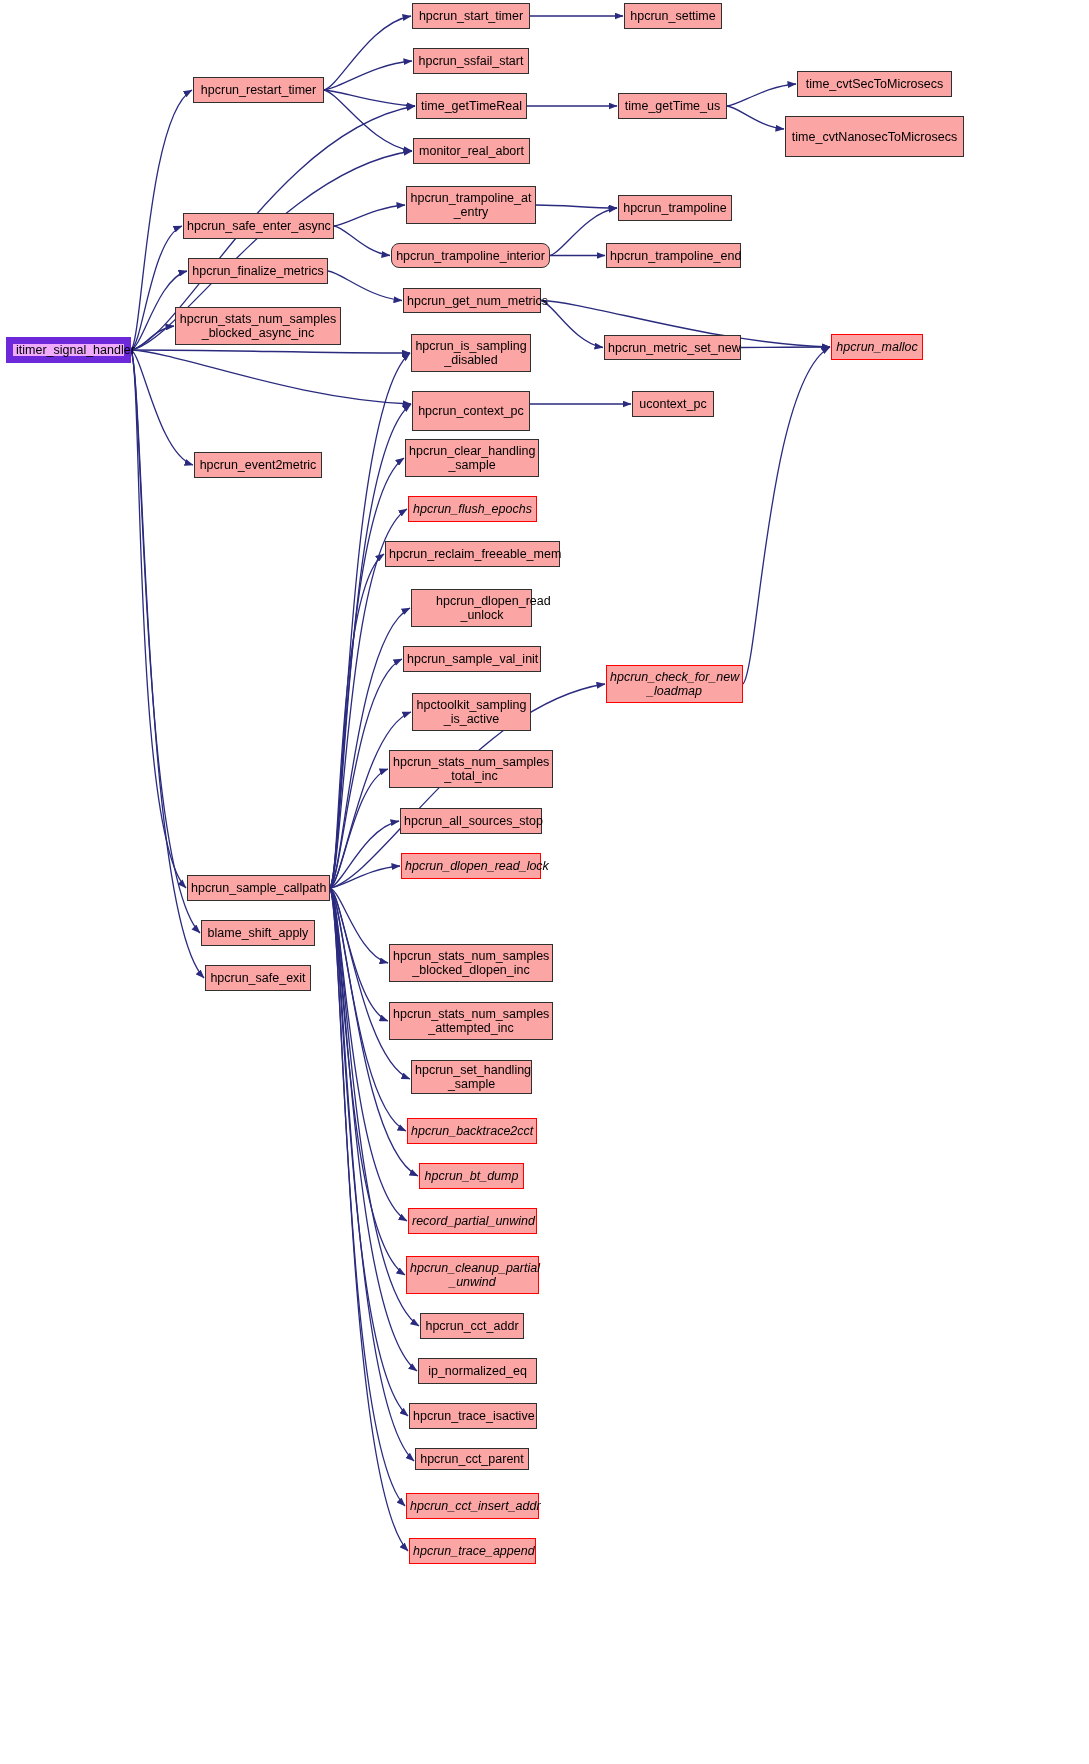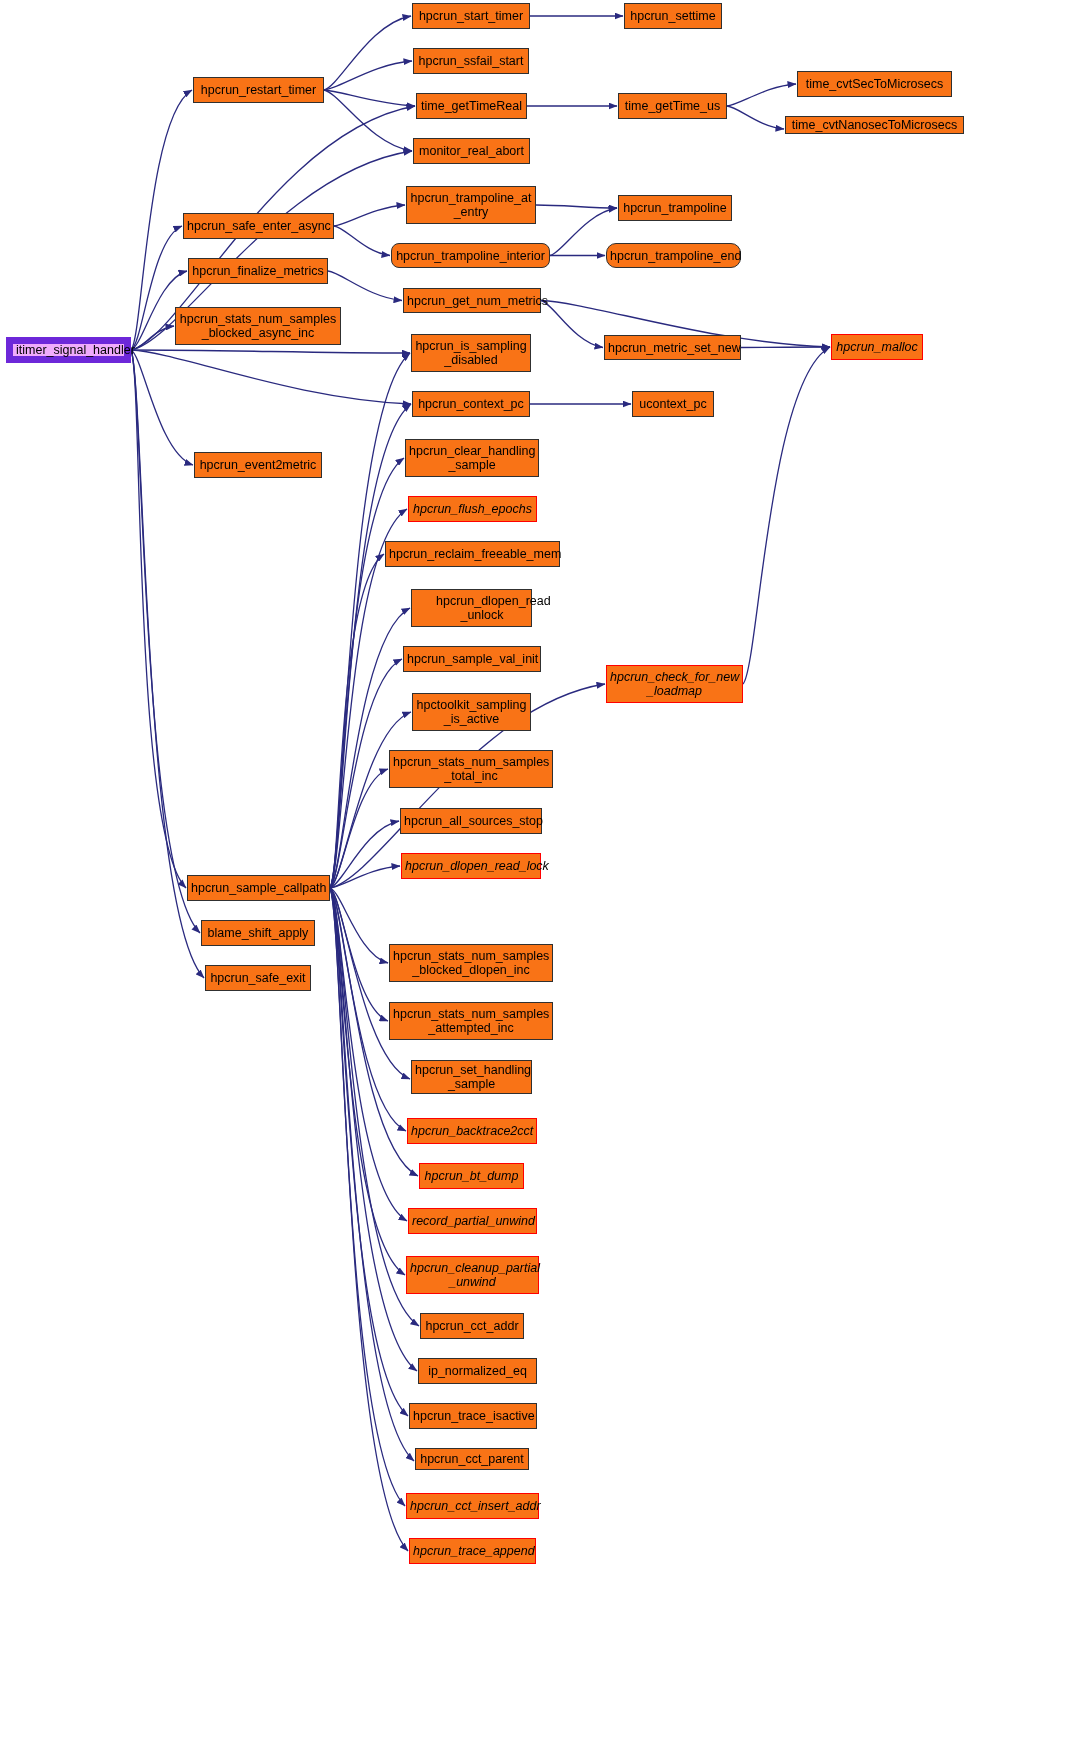--- a/index.html
+++ b/index.html
@@ -23,21 +23,21 @@
     height: 1764px;
     pointer-events: none;
   }
   .node {
     position: absolute;
     box-sizing: border-box;
     display: flex;
     align-items: center;
     justify-content: center;
     text-align: center;
-    background: #f97316;
+    background: #fca5a5;
     border: 1px solid #303030;
     color: #000000;
     font-size: 12.5px;
     line-height: 14px;
     letter-spacing: 0px;
     white-space: pre-line;
     padding: 0 3px;
     z-index: 5;
   }
   .node.red {
@@ -136,21 +136,21 @@
       <div class="node" style="left: 412px; top: 3px; width: 118px; height: 26px;"><span class="node-label">hpcrun_start_timer</span></div>
       <div class="node" style="left: 413px; top: 48px; width: 116px; height: 26px;"><span class="node-label">hpcrun_ssfail_start</span></div>
       <div class="node" style="left: 416px; top: 93px; width: 111px; height: 26px;"><span class="node-label">time_getTimeReal</span></div>
       <div class="node" style="left: 413px; top: 138px; width: 117px; height: 26px;"><span class="node-label">monitor_real_abort</span></div>
       <div class="node" style="left: 406px; top: 186px; width: 130px; height: 38px;"><span class="node-label">hpcrun_trampoline_at
 _entry</span></div>
       <div class="node" style="left: 391px; top: 243px; width: 159px; height: 25px; border-radius: 8px;"><span class="node-label">hpcrun_trampoline_interior</span></div>
       <div class="node" style="left: 403px; top: 288px; width: 138px; height: 25px;"><span class="node-label">hpcrun_get_num_metrics</span></div>
       <div class="node" style="left: 411px; top: 334px; width: 120px; height: 38px;"><span class="node-label">hpcrun_is_sampling
 _disabled</span></div>
-      <div class="node" style="left: 412px; top: 391px; width: 118px; height: 26px;"><span class="node-label">hpcrun_context_pc</span></div>
+      <div class="node" style="left: 412px; top: 391px; width: 118px; height: 40px;"><span class="node-label">hpcrun_context_pc</span></div>
       <div class="node" style="left: 405px; top: 439px; width: 134px; height: 38px;"><span class="node-label">hpcrun_clear_handling
 _sample</span></div>
       <div class="node red" style="left: 408px; top: 496px; width: 129px; height: 26px;"><span class="node-label">hpcrun_flush_epochs</span></div>
       <div class="node" style="left: 385px; top: 541px; width: 175px; height: 26px;"><span class="node-label">hpcrun_reclaim_freeable_mem</span></div>
       <div class="node" style="left: 411px; top: 589px; width: 121px; height: 38px; padding-left: 24px;"><span class="node-label">hpcrun_dlopen_read
 _unlock</span></div>
       <div class="node" style="left: 403px; top: 646px; width: 138px; height: 26px;"><span class="node-label">hpcrun_sample_val_init</span></div>
       <div class="node" style="left: 412px; top: 693px; width: 119px; height: 38px;"><span class="node-label">hpctoolkit_sampling
 _is_active</span></div>
       <div class="node" style="left: 389px; top: 750px; width: 164px; height: 38px;"><span class="node-label">hpcrun_stats_num_samples
@@ -170,22 +170,22 @@
 _unwind</span></div>
       <div class="node" style="left: 420px; top: 1313px; width: 104px; height: 26px;"><span class="node-label">hpcrun_cct_addr</span></div>
       <div class="node" style="left: 418px; top: 1358px; width: 119px; height: 26px;"><span class="node-label">ip_normalized_eq</span></div>
       <div class="node" style="left: 409px; top: 1403px; width: 128px; height: 26px;"><span class="node-label">hpcrun_trace_isactive</span></div>
       <div class="node" style="left: 415px; top: 1448px; width: 114px; height: 22px;"><span class="node-label">hpcrun_cct_parent</span></div>
       <div class="node red" style="left: 406px; top: 1493px; width: 133px; height: 26px;"><span class="node-label">hpcrun_cct_insert_addr</span></div>
       <div class="node red" style="left: 409px; top: 1538px; width: 127px; height: 26px;"><span class="node-label">hpcrun_trace_append</span></div>
       <div class="node" style="left: 624px; top: 3px; width: 98px; height: 26px;"><span class="node-label">hpcrun_settime</span></div>
       <div class="node" style="left: 618px; top: 93px; width: 109px; height: 26px;"><span class="node-label">time_getTime_us</span></div>
       <div class="node" style="left: 618px; top: 195px; width: 114px; height: 26px;"><span class="node-label">hpcrun_trampoline</span></div>
-      <div class="node" style="left: 606px; top: 243px; width: 135px; height: 25px; border-radius: 10px;"><span class="node-label">hpcrun_trampoline_end</span></div>
+      <div class="node" style="left: 606px; top: 243px; width: 135px; height: 25px;"><span class="node-label">hpcrun_trampoline_end</span></div>
       <div class="node" style="left: 604px; top: 335px; width: 137px; height: 25px;"><span class="node-label">hpcrun_metric_set_new</span></div>
       <div class="node" style="left: 632px; top: 391px; width: 82px; height: 26px;"><span class="node-label">ucontext_pc</span></div>
       <div class="node red" style="left: 606px; top: 665px; width: 137px; height: 38px;"><span class="node-label">hpcrun_check_for_new
 _loadmap</span></div>
       <div class="node" style="left: 797px; top: 71px; width: 155px; height: 26px;"><span class="node-label">time_cvtSecToMicrosecs</span></div>
-      <div class="node" style="left: 785px; top: 116px; width: 179px; height: 18px;"><span class="node-label">time_cvtNanosecToMicrosecs</span></div>
+      <div class="node" style="left: 785px; top: 116px; width: 179px; height: 41px;"><span class="node-label">time_cvtNanosecToMicrosecs</span></div>
       <div class="node red" style="left: 831px; top: 334px; width: 92px; height: 26px;"><span class="node-label">hpcrun_malloc</span></div>
     </div>
 </div>
 
 </body></html>

